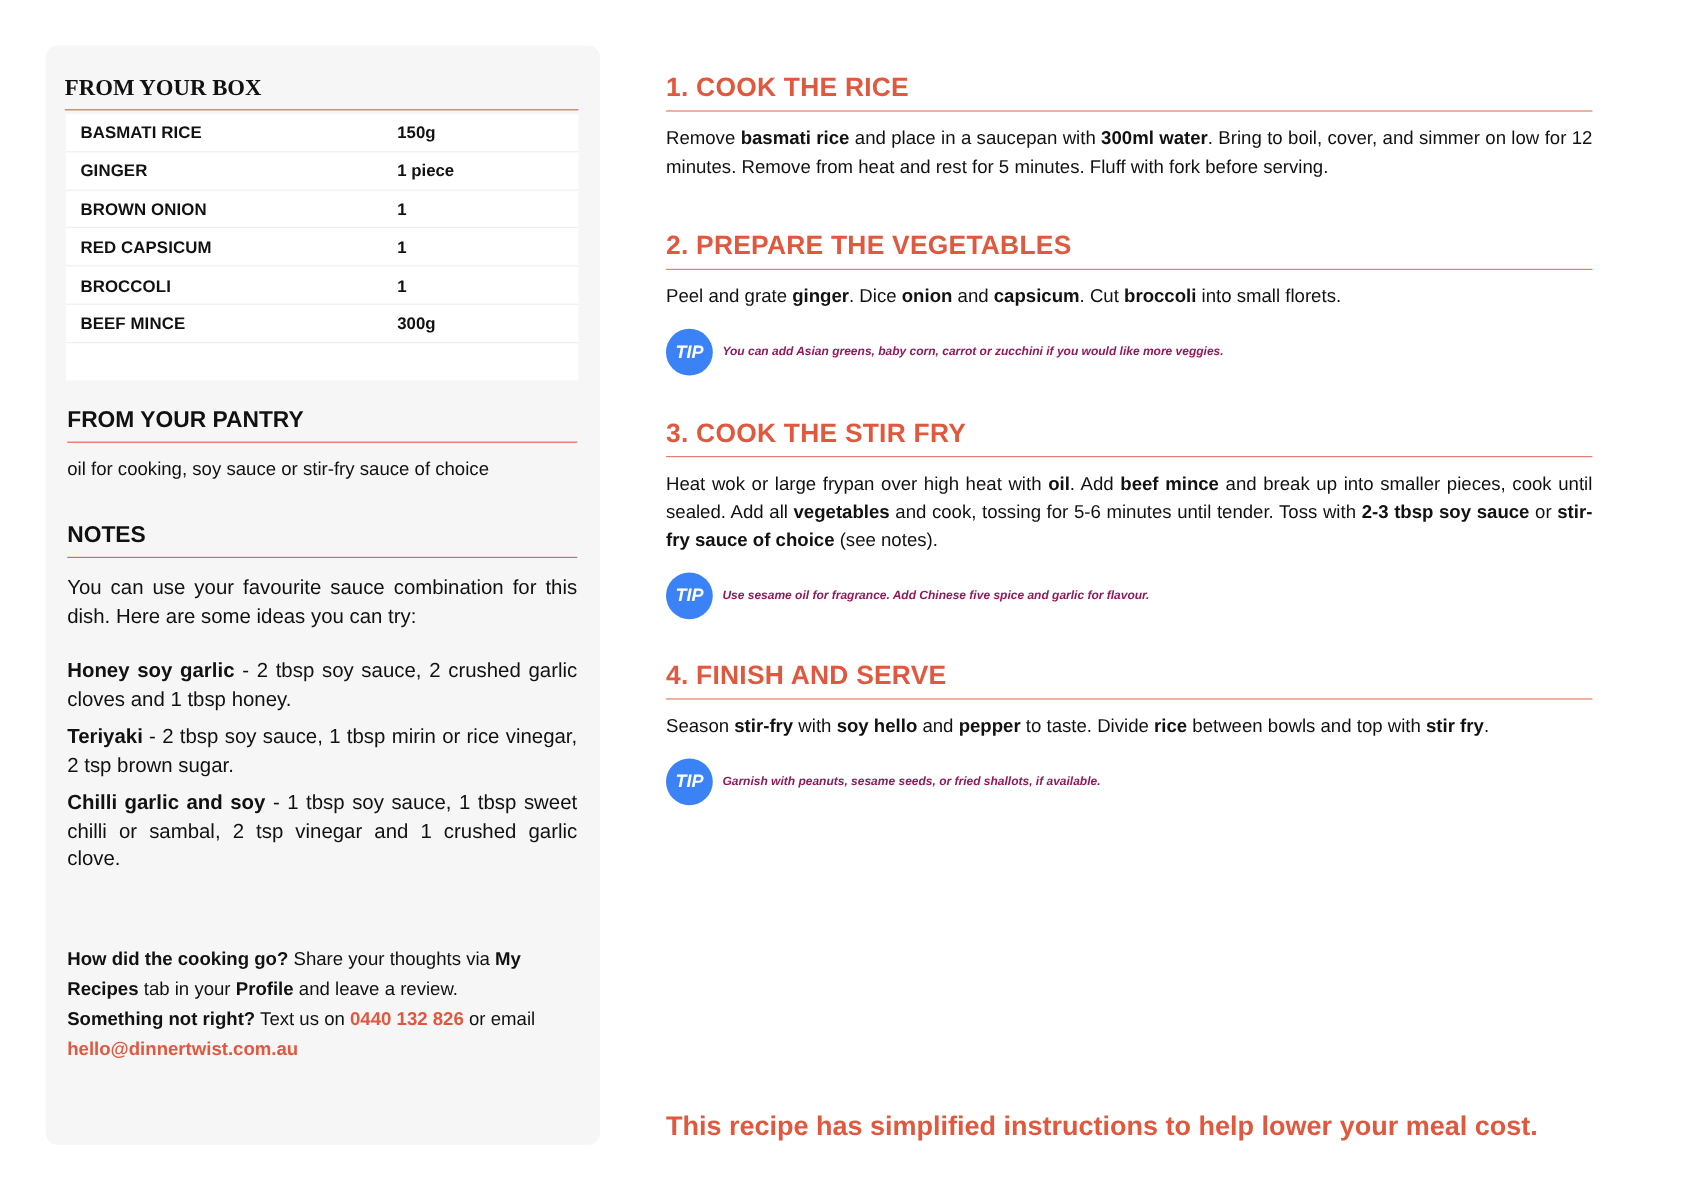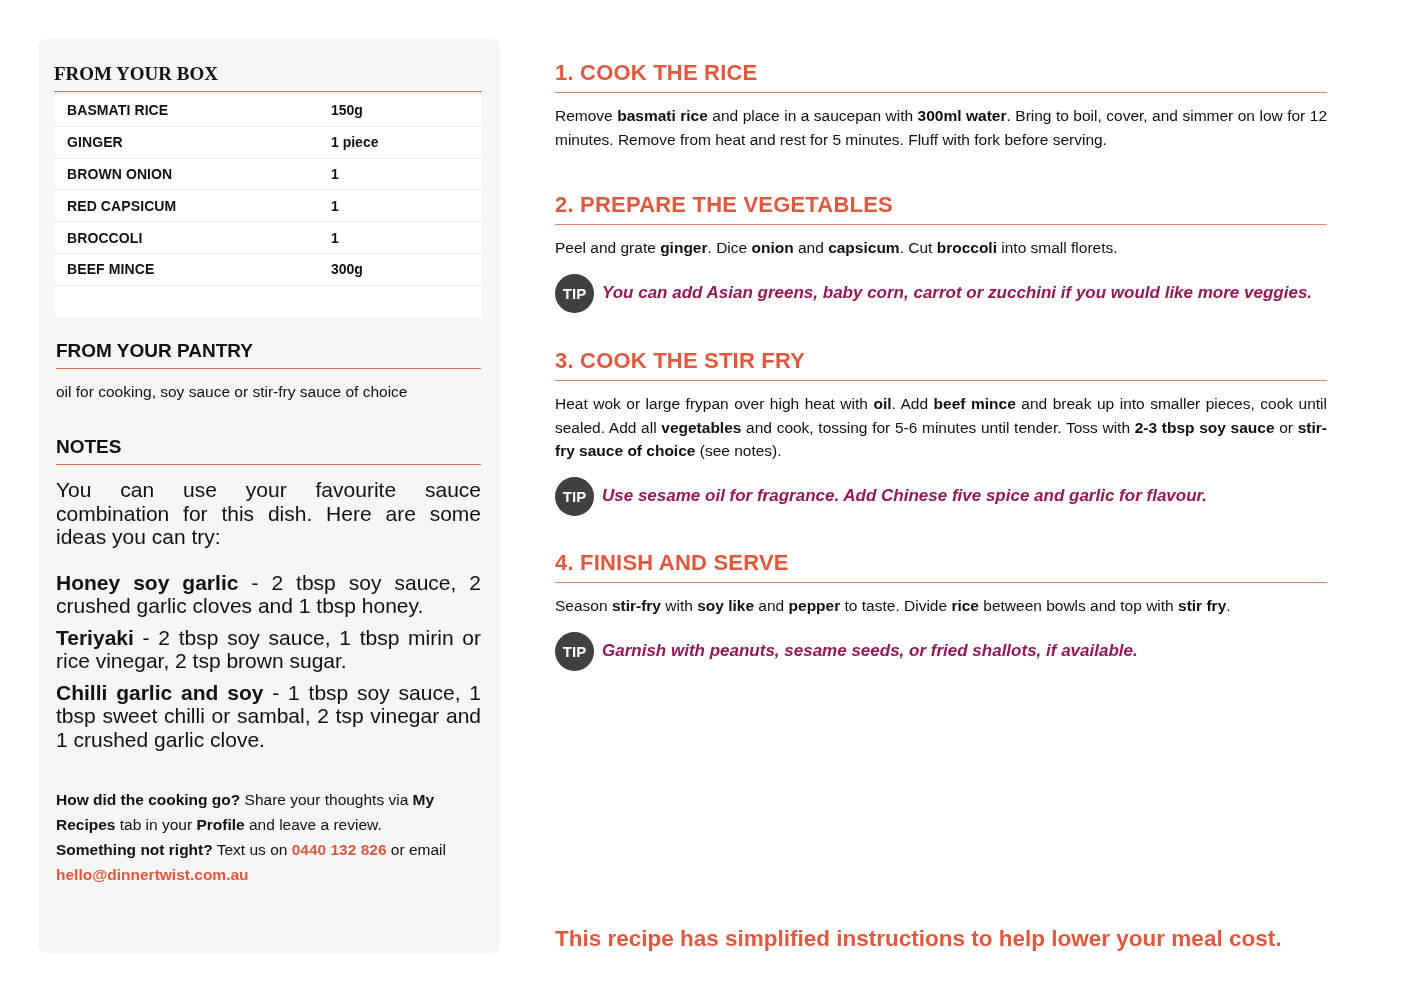--- a/index.html
+++ b/index.html
@@ -25,21 +25,21 @@
       border-bottom: 1px solid #efefef; font-size: 14px;
     }
     .ing-name { width: 276px; padding-left: 12px; font-weight: bold; letter-spacing: 0.1px; }
     .ing-qty { width: 142px; text-align: left; font-weight: bold; }
 
     .pantry-h { top: 302px; }
     .pantry-text { position: absolute; left: 18px; top: 345px; font-size: 15.5px; }
     .notes-h { top: 398px; }
     .notes {
       position: absolute; left: 18px; top: 440px; width: 425px;
-      font-size: 21px; line-height: 23.5px; text-align: justify;
+      font-size: 17px; line-height: 23.5px; text-align: justify;
     }
     .notes p { margin-bottom: 8px; }
     .notes p.intro { margin-bottom: 22px; }
     .notes b { font-weight: bold; }
 
     .feedback {
       position: absolute; left: 18px; top: 749px; width: 430px;
       font-size: 15.5px; line-height: 25px;
     }
     .feedback b { font-weight: bold; }
@@ -50,26 +50,27 @@
     .step-h {
       font-size: 22px; font-weight: bold; color: #e0593f;
       border-bottom: 1.5px solid #e0806d; padding-bottom: 6px; letter-spacing: 0.2px;
     }
     .step-body {
       margin-top: 11px; font-size: 15.5px; line-height: 23.5px; text-align: justify; color: #111;
     }
     .step-body b { font-weight: bold; }
     .tip { display: flex; align-items: center; margin-top: 14px; }
     .tip-badge {
-      width: 39px; height: 39px; border-radius: 50%; background: #404040; color: #fff;
+      width: 39px; height: 39px; border-radius: 50%; background: #3b82f6; color: #fff;
       font-weight: bold; font-size: 15px; display: flex; align-items: center; justify-content: center;
       flex-shrink: 0;
+      font-style: italic;
     }
     .tip-text {
-      margin-left: 8px; color: #93195a; font-style: italic; font-weight: bold; font-size: 17px;
+      margin-left: 8px; color: #93195a; font-style: italic; font-weight: bold; font-size: 10px;
     }
     .footer-note {
       position: absolute; left: 555px; top: 926px;
       font-size: 22.5px; font-weight: bold; color: #e0593f;
     }
   </style>
 </head>
 <body>
 
 <div class="sidebar">
@@ -134,21 +135,21 @@
   <div class="step" style="top:348px">
     <div class="step-h">3. COOK THE STIR FRY</div>
     <div class="step-body"><span>Heat wok or large frypan over high heat with </span><b>oil</b><span>. Add </span><b>beef mince</b><span> and break up into smaller pieces, cook until sealed. Add all </span><b>vegetables</b><span> and cook, tossing for 5-6 minutes until tender. Toss with </span><b>2-3 tbsp soy sauce</b><span> or </span><b>stir-fry sauce of choice</b><span> (see notes).</span></div>
     <div class="tip">
       <div class="tip-badge">TIP</div>
       <div class="tip-text">Use sesame oil for fragrance. Add Chinese five spice and garlic for flavour.</div>
     </div>
   </div>
   <div class="step" style="top:550px">
     <div class="step-h">4. FINISH AND SERVE</div>
-    <div class="step-body"><span>Season </span><b>stir-fry</b><span> with </span><b>soy like</b><span> and </span><b>pepper</b><span> to taste. Divide </span><b>rice</b><span> between bowls and top with </span><b>stir fry</b><span>.</span></div>
+    <div class="step-body"><span>Season </span><b>stir-fry</b><span> with </span><b>soy hello</b><span> and </span><b>pepper</b><span> to taste. Divide </span><b>rice</b><span> between bowls and top with </span><b>stir fry</b><span>.</span></div>
     <div class="tip">
       <div class="tip-badge">TIP</div>
       <div class="tip-text">Garnish with peanuts, sesame seeds, or fried shallots, if available.</div>
     </div>
   </div>
 </div>
 
 <div class="footer-note">This recipe has simplified instructions to help lower your meal cost.</div>
 
 </body></html>

